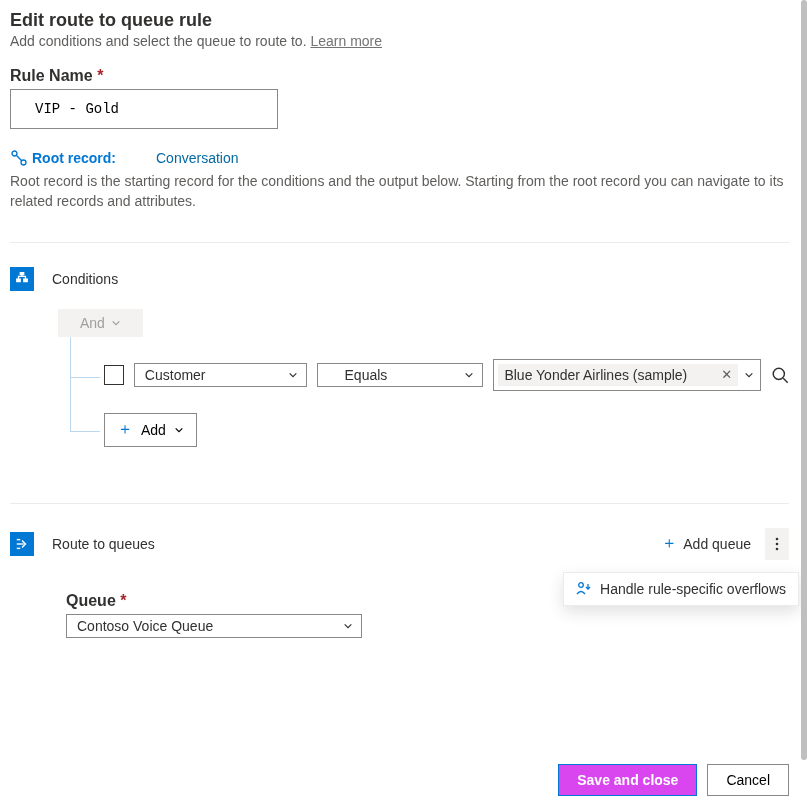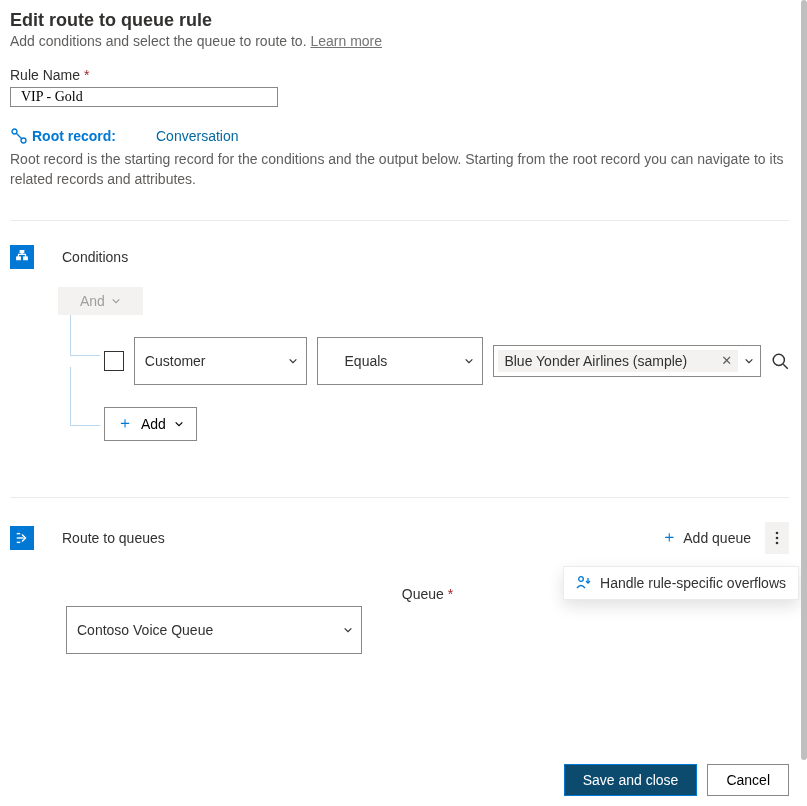--- a/index.html
+++ b/index.html
@@ -24,36 +24,36 @@
     width: 6px;
     height: 760px;
     background: #bfbfbf;
     border-radius: 3px;
   }
   .page { padding: 10px 12px 0 10px; }
   .title { font-size: 18px; font-weight: 700; margin-bottom: 2px; }
   .subtitle { font-size: 14px; color: #605e5c; }
   .learn-more { color: #737373; text-decoration: underline; cursor: pointer; }
   .field-group { margin-top: 18px; }
-  .label { font-size: 14px; font-weight: 400; margin-bottom: 4px; display: block; }
+  .label { font-size: 16px; font-weight: 700; margin-bottom: 4px; display: block; }
   .req { color: #a4262c; }
   .text-input {
-    width: 268px; height: 20px;
+    width: 268px; height: 40px;
     border: 1px solid #8a8886;
-    padding: 4px 10px;
+    padding: 4px 24px;
     font-size: 14px;
-    font-family: Liberation Serif, serif;
+    font-family: Liberation Mono, monospace;
   }
   .root-row { margin-top: 20px; display: flex; align-items: center; gap: 4px; }
   .root-icon { color: #0078d4; width: 18px; height: 18px; flex-shrink: 0; }
   .root-label { font-weight: 600; color: #0078d4; }
   .root-value { color: #0369a1; margin-left: 36px; }
   .root-desc { color: #605e5c; margin-top: 4px; line-height: 1.45; }
   .hr { border: none; border-top: 1px solid #edebe9; margin-top: 30px; }
-  .section-head { display: flex; align-items: center; gap: 28px; margin-top: 24px; margin-bottom: 18px; }
+  .section-head { display: flex; align-items: center; gap: 18px; margin-top: 24px; margin-bottom: 18px; }
   .section-icon {
     width: 24px; height: 24px;
     background: #0078d4;
     display: flex; align-items: center; justify-content: center;
     color: #fff;
   }
   .section-title { font-weight: 400; font-size: 14px; }
   .section-head-right { margin-left: auto; display: flex; align-items: center; gap: 8px; }
   .add-queue-btn {
     display: flex; align-items: center; gap: 6px;
@@ -81,21 +81,21 @@
   .tree-line1 {
     position: absolute; left: -34px; top: -22px; width: 1px; height: 40px; background: #bad7ee;
   }
   .tree-h1 {
     position: absolute; left: -34px; top: 18px; width: 30px; height: 1px; background: #bad7ee;
   }
   .checkbox {
     width: 20px; height: 20px; border: 1px solid #323130; background: #fff; cursor: pointer;
   }
   .select {
-    height: 48px; border: 1px solid #8a8886;
+    height: 24px; border: 1px solid #8a8886;
     display: flex; align-items: center; justify-content: space-between;
     padding: 0 8px 0 10px; background: #fff; cursor: pointer;
   }
   .sel-field { width: 174px; }
   .sel-op { width: 168px; padding-left: 27px; }
   .token-box {
     height: 32px; border: 1px solid #8a8886;
     display: flex; align-items: center; padding: 0 6px 0 4px;
     width: 270px; gap: 6px;
   }
@@ -110,40 +110,40 @@
     position: absolute; left: -34px; top: -40px; width: 1px; height: 58px; background: #bad7ee;
   }
   .tree-h2 {
     position: absolute; left: -34px; top: 18px; width: 30px; height: 1px; background: #bad7ee;
   }
   .add-btn {
     height: 34px; border: 1px solid #8a8886; background: #fff;
     display: inline-flex; align-items: center; gap: 8px;
     padding: 0 12px; cursor: pointer; font-size: 14px;
   }
-  .route-block { margin-left: 56px; margin-top: 32px; text-align: center; }
+  .route-block { margin-left: 56px; margin-top: 32px; }
   .route-select { width: 296px; position: relative; }
   .flyout {
     position: absolute; right: -10px; top: 44px;
     background: #fff; border: 1px solid #ebebeb;
     box-shadow: 0 6px 16px rgba(0,0,0,0.12);
     padding: 8px 12px; display: flex; align-items: center; gap: 8px;
     font-size: 14px; cursor: pointer; white-space: nowrap;
   }
   .flyout-icon { color: #0078d4; width: 16px; height: 16px; }
   .footer {
     position: absolute; bottom: 10px; right: 18px;
     display: flex; gap: 10px;
   }
   .btn {
     height: 32px; padding: 0 18px; font-size: 14px;
     border: 1px solid #8a8886; background: #fff; cursor: pointer;
     font-family: inherit;
   }
-  .btn.primary { background: #0c4a6e; color: #fff; border-color: #0078d4; font-weight: 400; }
+  .btn.primary { background: #d946ef; color: #fff; border-color: #0078d4; font-weight: 700; }
   .chev-down { stroke: currentColor; fill: none; stroke-width: 1.4; }
   .route-sec-wrap { position: relative; }
 </style>
 </head>
 <body>
 
 <div class="scroll-area">
   <div class="page">
 
     <div class="title">Edit route to queue rule</div>

